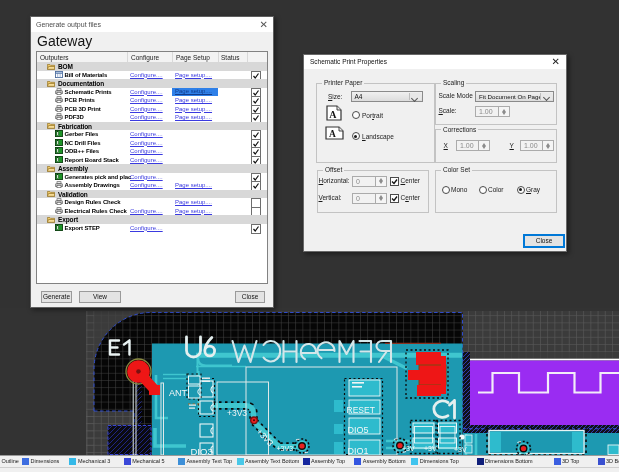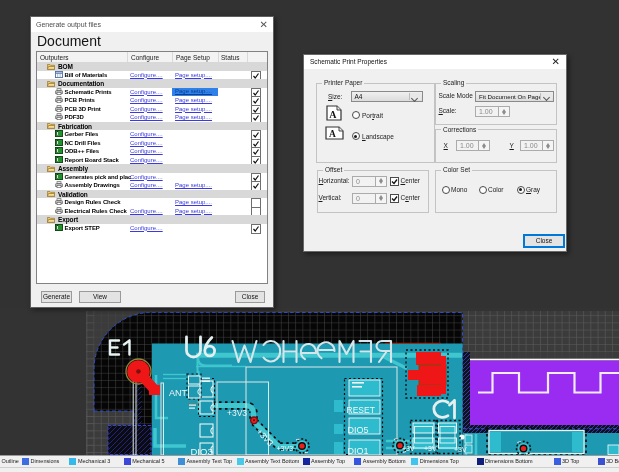--- a/index.html
+++ b/index.html
@@ -263,21 +263,21 @@
 <rect x="352" y="78" width="10" height="1.6"></rect>
 <rect x="202" y="69.5" width="8" height="1.4"></rect>
 <rect x="202" y="72.5" width="8" height="1.4"></rect>
 <rect x="189" y="96.5" width="7" height="1.2"></rect>
 <rect x="189" y="99.5" width="6" height="1.2"></rect>
 </g>
 </svg>
 
 <div id="dlg1">
   <div class="tit"><span>Generate output files</span><span class="x">✕</span></div>
-  <div id="gw">Document</div>
+  <div id="gw">Gateway</div>
   <div id="tbl">
       <div class="hdr">
         <span style="left:3px">Outputers</span>
         <span style="left:94px">Configure</span>
         <span style="left:139px">Page Setup</span>
         <span style="left:184px">Status</span>
       </div>
       <div class="vln" style="left:89.5px"></div>
       <div class="vln" style="left:134.5px"></div>
       <div class="vln" style="left:180.5px"></div>

